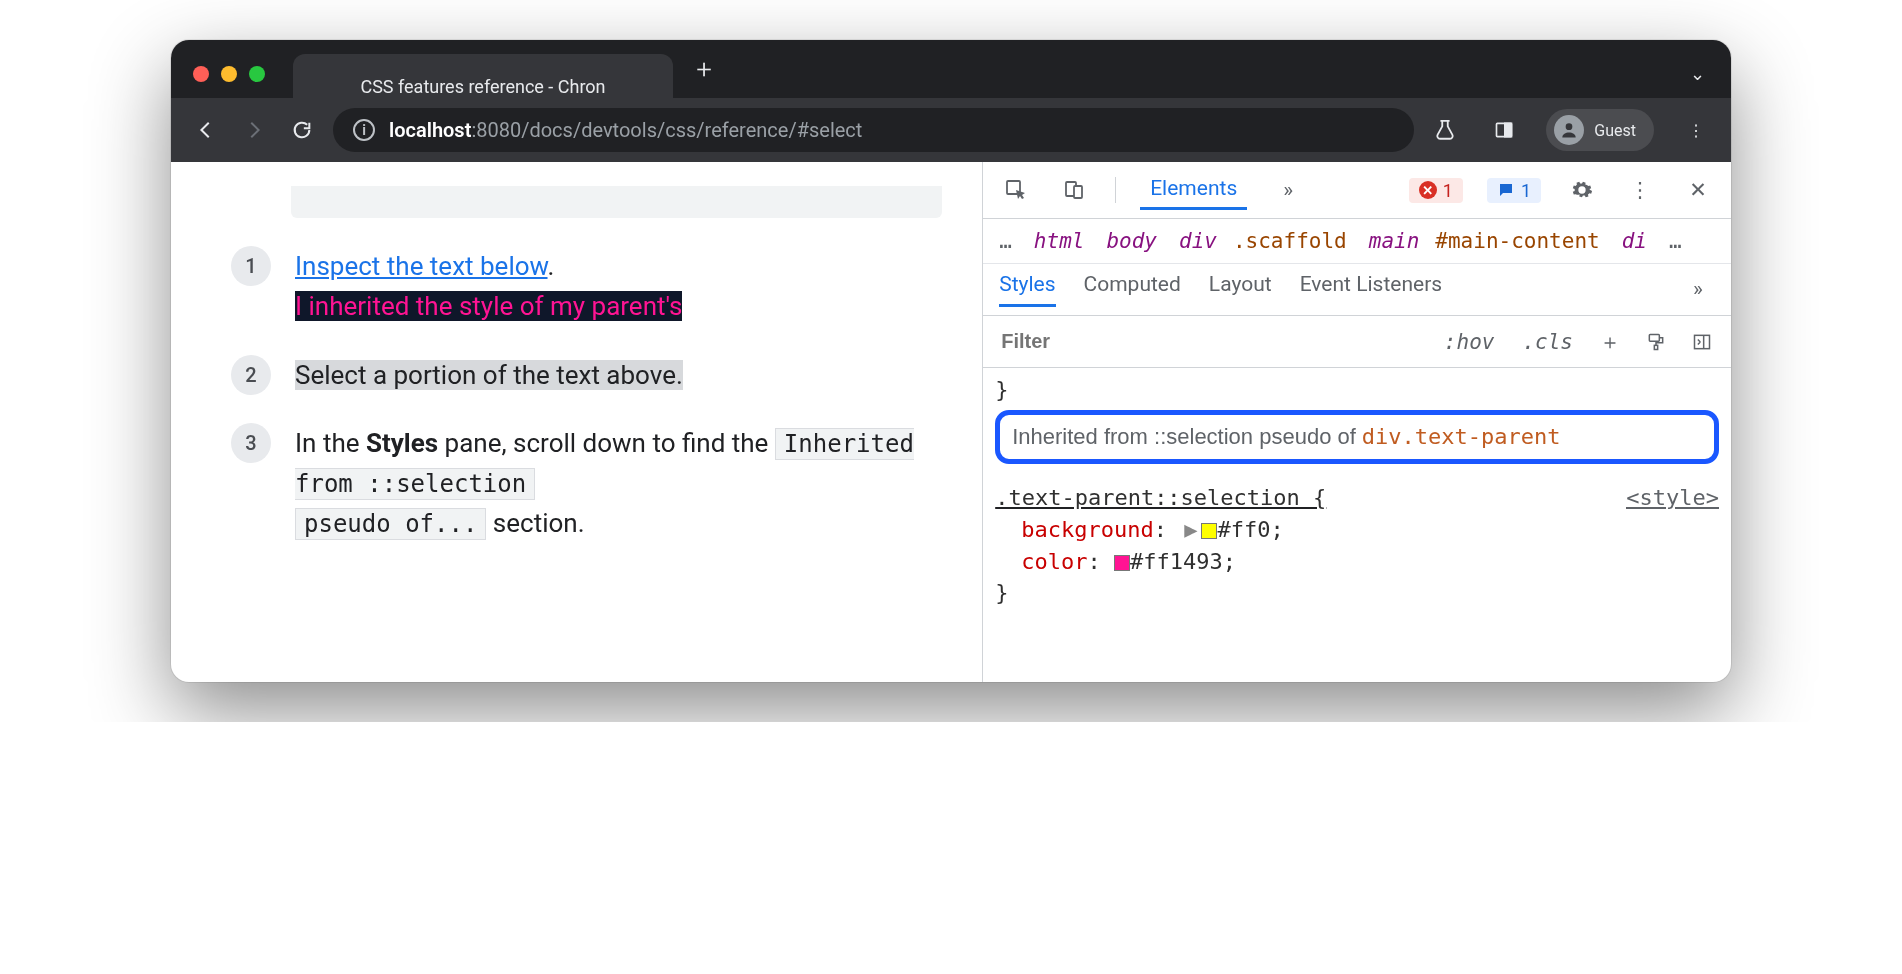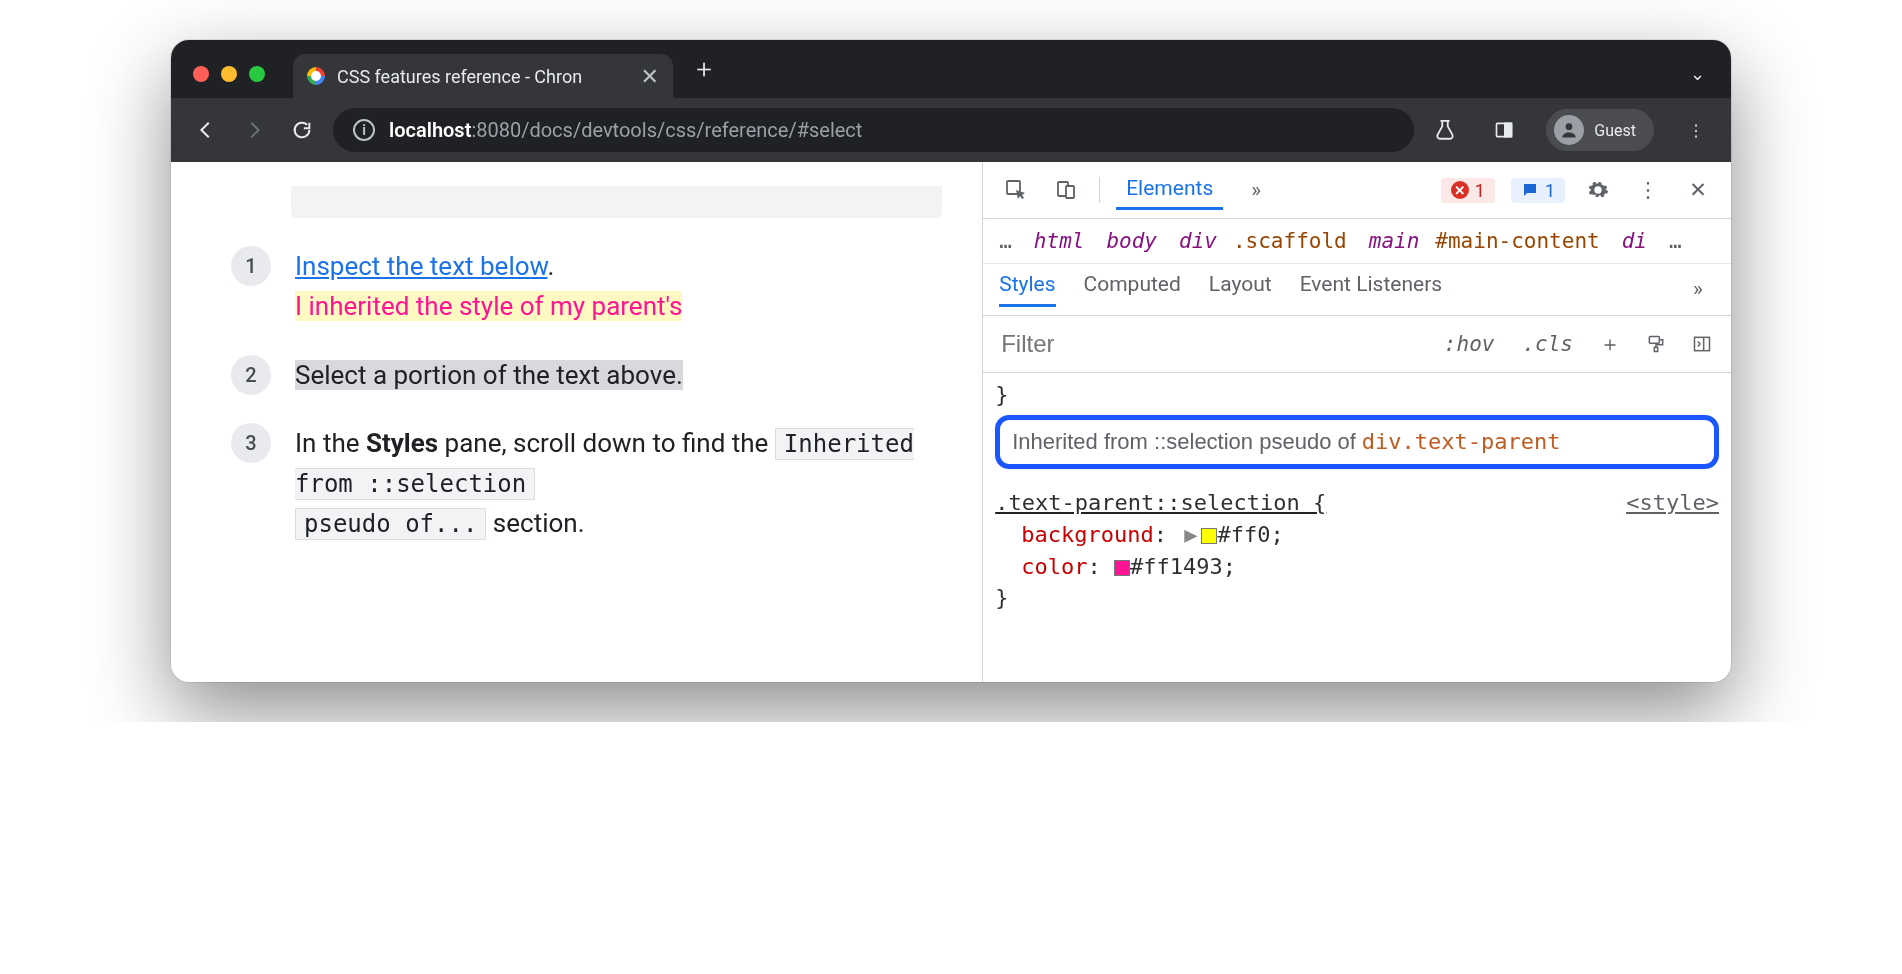--- a/index.html
+++ b/index.html
@@ -26,23 +26,24 @@
     align-items: flex-end;
     padding: 10px 18px 0 22px;
     height: 58px;
   }
   .traffic { display:flex; gap:12px; align-items:center; padding-bottom:16px; margin-right:28px;}
   .dot { width:16px; height:16px; border-radius:50%; }
   .dot.red{background:#ff5f57;} .dot.yellow{background:#febc2e;} .dot.green{background:#28c840;}
   .tab {
     background:#35363a; color:#e8eaed;
     display:flex; align-items:center; gap:12px;
-    padding:10px 14px; border-radius:12px 12px 0 0;
+    padding:10px 25px; border-radius:12px 12px 0 0;
     height:44px; min-width:380px;
     font-size:18px;
+    flex-direction:column;
   }
   .tab .favicon{
     width:18px;height:18px;border-radius:50%;
     background: conic-gradient(#ea4335 0 90deg,#4285f4 0 180deg,#34a853 0 270deg,#fbbc05 0 360deg);
     position:relative;
   }
   .tab .favicon::after{content:"";position:absolute;inset:4px;border-radius:50%;background:#fff;}
   .tab .close{margin-left:auto;color:#bdc1c6;font-size:22px;cursor:pointer;}
   .newtab{color:#e8eaed;font-size:26px;padding:0 18px 12px;cursor:pointer;}
   .titlebar .chev{margin-left:auto;color:#e8eaed;padding:0 8px 14px;font-size:18px;cursor:pointer;}
@@ -67,42 +68,42 @@
   .page{
     flex:0 0 52%; padding:24px 40px 40px 60px; font-size:26px; color:#202124;
   }
   .banner{background:#f1f3f4;border-radius:0 0 6px 6px;height:32px;margin:0 0 28px 60px;}
   ol.steps{list-style:none;counter-reset:step;}
   ol.steps>li{display:flex;gap:24px;margin-bottom:28px;position:relative;padding-left:0;}
   .numcircle{flex:0 0 40px;height:40px;border-radius:50%;background:#e8eaed;color:#4a4d52;display:flex;align-items:center;justify-content:center;font-size:20px;font-weight:500;}
   .step-body{flex:1;line-height:1.55;}
   a.link{color:#1a73e8;text-decoration:underline;}
   .hlblock{display:inline;}
-  .hl{background:#fef9c3;color:#ff1493;}
+  .hl{background:#0f172a;color:#ff1493;}
   .grey-sel{background:#d7d9dc;}
   .code-inline{background:#f1f3f4;border:1px solid #dadce0;padding:1px 8px;font-family:ui-monospace,Menlo,Consolas,monospace;font-size:24px;}
   .devtools{
     flex:1; border-left:1px solid #d0d3d7; display:flex;flex-direction:column;
     font-size:21px; color:#202124;
   }
-  .dt-top{display:flex;align-items:center;gap:16px;border-bottom:1px solid #d0d3d7;padding:8px 16px;}
+  .dt-top{display:flex;align-items:center;gap:24px;border-bottom:1px solid #d0d3d7;padding:8px 16px;}
   .dt-ic{width:34px;height:34px;display:flex;align-items:center;justify-content:center;color:#5f6368;cursor:pointer;border-radius:4px;}
   .dt-tab{padding:6px 10px;color:#5f6368;cursor:pointer;}
   .dt-tab.active{color:#1a73e8;border-bottom:3px solid #1a73e8;padding-bottom:7px;}
   .badge{display:flex;align-items:center;gap:6px;padding:2px 10px;border-radius:4px;font-size:18px;}
   .badge.err{background:#fce8e6;color:#c5221f;}
   .badge.err .circ{width:18px;height:18px;border-radius:50%;background:#d93025;color:#fff;display:flex;align-items:center;justify-content:center;font-size:13px;font-weight:700;}
   .badge.info{background:#e8f0fe;color:#1967d2;}
   .crumbs{display:flex;align-items:center;gap:22px;padding:10px 16px;border-bottom:1px solid #e4e6ea;color:#5f6368;font-family:ui-monospace,Menlo,monospace;font-size:21px;overflow:hidden;}
   .crumbs .el{color:#881280;cursor:pointer;font-style:italic;}
   .crumbs .attr{color:#994500;margin-left:16px;}
   .subtabs{display:flex;gap:28px;padding:8px 16px;border-bottom:1px solid #d0d3d7;color:#5f6368;}
   .subtabs .active{color:#1a73e8;border-bottom:3px solid #1a73e8;padding-bottom:8px;}
   .filterrow{display:flex;align-items:center;gap:12px;padding:6px 12px;border-bottom:1px solid #d0d3d7;}
-  .filterrow input{flex:1;border:none;padding:8px 6px;font-size:24px;color:#701a75;outline:none;}
+  .filterrow input{flex:1;border:none;padding:8px 6px;font-size:20px;color:#701a75;outline:none;font-weight:bold;}
   .pill{padding:4px 8px;font-family:ui-monospace,Menlo,monospace;color:#5f6368;cursor:pointer;font-style:italic;}
   .styles-body{padding:6px 12px 20px;font-family:ui-monospace,Menlo,monospace;font-size:22px;line-height:1.45;}
   .brace{color:#303030;}
   .inherit-box{
     border:5px solid #1a57ff;border-radius:14px;
     padding:6px 12px;color:#5f6368;font-family:-apple-system,BlinkMacSystemFont,sans-serif;
     font-size:22px;margin:4px 0 8px;display:flex;align-items:center;gap:6px;flex-wrap:wrap;
   }
   .inherit-box .mono{font-family:ui-monospace,Menlo,monospace;color:#c05c21;}
   .rule-line{display:flex;align-items:baseline;text-decoration:underline;}

